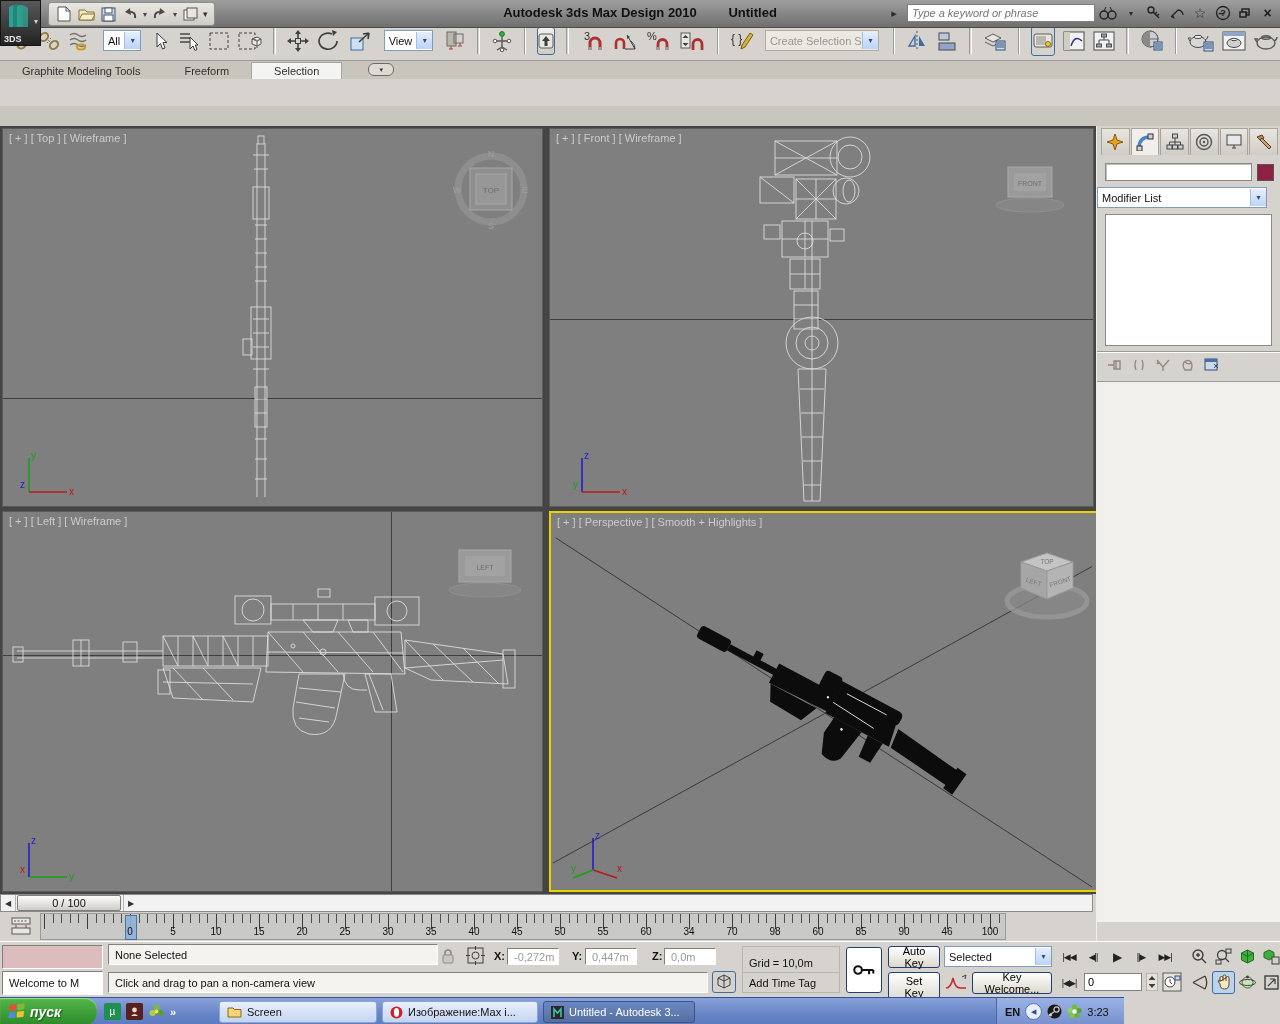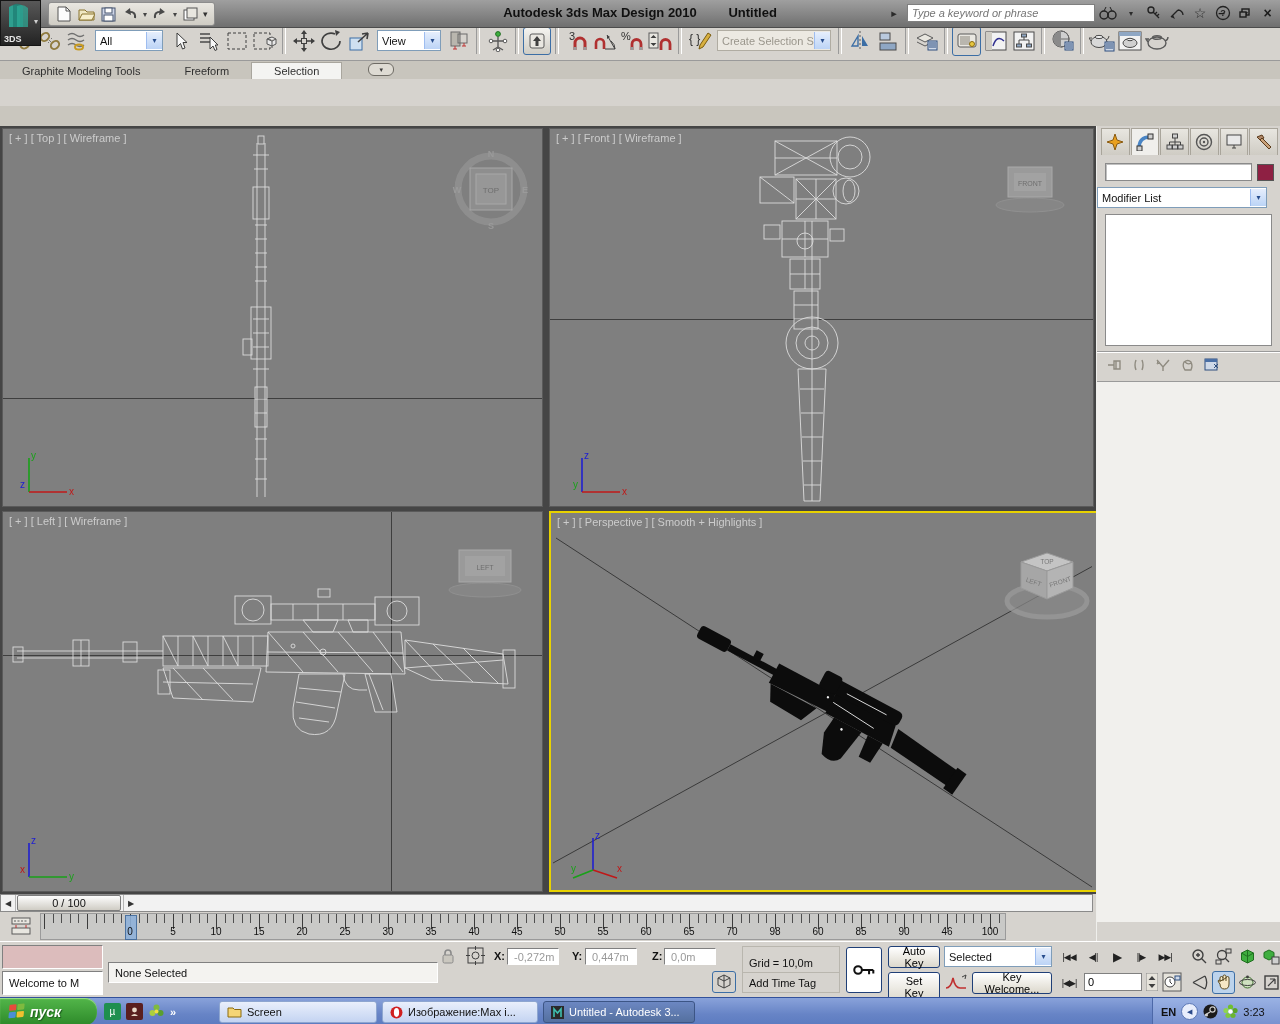--- a/index.html
+++ b/index.html
@@ -22,21 +22,21 @@
   #infocenter input{width:178px;height:16px;border:1px solid #7f7f7f;font-style:italic;color:#707070;font-size:11px;padding:0 4px;font-family:"Liberation Sans",sans-serif}
   .icb{width:20px;height:18px;display:flex;align-items:center;justify-content:center;color:#2a2a2a}
   #winbtns{right:4px;top:6px;display:flex;gap:6px}
   .wb{width:17px;height:14px;display:flex;align-items:center;justify-content:center;color:#1c1c1c;font-weight:bold;font-size:12px}
 
   
   #menubar{left:0;top:27px;width:1280px;height:20px;background:#d6d3ce;display:flex;align-items:center;padding-left:48px;box-sizing:border-box}
   .menu-item{padding:2px 9px;cursor:default}
 
   
-  #toolbar{left:0;top:47px;width:1280px;height:41px;background:#d6d3ce;border-top:1px solid #fff;border-bottom:1px solid #9a9a9a;display:flex;align-items:center;padding-left:8px;box-sizing:border-box;gap:1px}
+  #toolbar{left:0;top:47px;width:1280px;height:41px;background:#d6d3ce;border-top:1px solid #fff;border-bottom:1px solid #9a9a9a;display:flex;align-items:center;padding-left:8px;box-sizing:border-box;gap:8px}
   .ti{width:27px;height:28px;display:flex;align-items:center;justify-content:center}
   .tsep{width:2px;height:26px;border-left:1px solid #9a9a9a;border-right:1px solid #fff;margin:0 3px}
   .combo{display:flex;align-items:center;background:#fff;border:1px solid #7f9db9;height:19px}
   .combo .cv{padding:0 4px;white-space:nowrap;overflow:hidden}
   .combo .ca{width:15px;height:17px;background:linear-gradient(#e6eefc,#bcd4f6);border-left:1px solid #9ebdf0;display:flex;align-items:center;justify-content:center;font-size:8px;color:#274d8d}
   .combo.dis{background:#ece9e2;border-color:#b0aca2}
   .combo.dis .cv{color:#9a968c}
   .ovr{width:26px;height:26px;border:1px solid #3c6ea5;border-radius:3px;background:linear-gradient(#f4f3f0,#cfccc4);display:flex;align-items:center;justify-content:center}
 
   
@@ -85,21 +85,21 @@
   .sunken{background:#fff;border-top:1px solid #808080;border-left:1px solid #808080;border-bottom:1px solid #fff;border-right:1px solid #fff;box-sizing:border-box}
   .field{display:flex;align-items:center;padding:0 6px;box-sizing:border-box}
   .greyval{color:#9a9a9a}
   .xpbtn{border:1px solid #1f3f77;border-radius:3px;background:linear-gradient(#ffffff,#dcd8cc);display:flex;align-items:center;justify-content:center;box-sizing:border-box;font-size:11px}
   .flatcell{border:1px solid #b9b6ae;display:flex;align-items:center;padding:0 6px;box-sizing:border-box;background:#d6d3ce}
   .pbtn{width:22px;height:22px;display:flex;align-items:center;justify-content:center;font-size:9px;letter-spacing:-1px;color:#222}
   .navic{width:23px;height:23px;display:flex;align-items:center;justify-content:center}
   .navic.active{background:#bcd3ec;border:1px solid #3c6ea5;border-radius:3px;box-sizing:border-box}
 
   
-  #taskbar{left:0;top:997px;width:1280px;height:27px;background:linear-gradient(#89a2da,#6784c6 60%,#5c7bc0);border-top:1px solid #33519b}
+  #taskbar{left:0;top:997px;width:1124px;height:27px;background:linear-gradient(#89a2da,#6784c6 60%,#5c7bc0);border-top:1px solid #33519b}
   #startbtn{position:absolute;left:0;top:0;width:97px;height:27px;background:linear-gradient(#53b64a,#2d8a2a);border-radius:0 12px 12px 0;display:flex;align-items:center;gap:5px;padding-left:8px;box-sizing:border-box;box-shadow:inset 0 1px 1px #9fe08f}
   #startbtn .stxt{color:#fff;font-weight:bold;font-size:14px;font-style:italic;text-shadow:1px 1px 1px #1c5c1c}
   #quicklaunch{position:absolute;left:104px;top:2px;height:23px;display:flex;align-items:center;gap:5px}
   .qlic{width:17px;height:17px;border-radius:2px;display:flex;align-items:center;justify-content:center;font-size:10px;color:#fff}
   .taskbtn{position:absolute;top:3px;height:22px;background:linear-gradient(#e9effc,#c4d4f2);border:1px solid #8ea6d0;border-radius:3px;display:flex;align-items:center;gap:5px;padding:0 7px;box-sizing:border-box;color:#111;overflow:hidden;white-space:nowrap}
   .taskbtn.active{background:linear-gradient(#6c87c2,#54709f);color:#fff;border-color:#3c5585}
   #tray{position:absolute;right:0;top:0;width:128px;height:27px;background:linear-gradient(#9ab2e4,#7791cf);border-left:1px solid #4c68a8;display:flex;align-items:center;gap:5px;padding-left:8px;box-sizing:border-box}
   .mono{font-family:Liberation Sans, sans-serif}
 </style>
 </head>
@@ -732,37 +732,37 @@
     <span class="rlabel" style="left:218px">15</span>
     <span class="rlabel" style="left:261px">20</span>
     <span class="rlabel" style="left:304px">25</span>
     <span class="rlabel" style="left:347px">30</span>
     <span class="rlabel" style="left:390px">35</span>
     <span class="rlabel" style="left:433px">40</span>
     <span class="rlabel" style="left:476px">45</span>
     <span class="rlabel" style="left:519px">50</span>
     <span class="rlabel" style="left:562px">55</span>
     <span class="rlabel" style="left:605px">60</span>
-    <span class="rlabel" style="left:648px">65</span>
+    <span class="rlabel" style="left:648px">34</span>
     <span class="rlabel" style="left:691px">70</span>
     <span class="rlabel" style="left:734px">98</span>
     <span class="rlabel" style="left:777px">60</span>
     <span class="rlabel" style="left:820px">85</span>
     <span class="rlabel" style="left:863px">90</span>
     <span class="rlabel" style="left:906px">46</span>
     <span class="rlabel" style="left:949px">100</span>
   </div>
 </div>
 
 <div id="statusbar" class="abs">
   <div class="abs sunken" style="left:2px;top:3px;width:101px;height:24px;background:#dcbcbc"></div>
   <div class="abs sunken field mono" style="left:2px;top:29px;width:101px;height:24px;font-size:11px">
     <span>Welcome to M</span>
   </div>
-  <div class="abs sunken field" style="left:108px;top:20px;width:330px;height:21px;background:#f4f3f0">
+  <div class="abs sunken field" style="left:108px;top:2px;width:330px;height:21px;background:#f4f3f0">
     <span>None Selected</span>
   </div>
   <span class="abs" style="left:440px;top:5px">
       <svg width="16" height="18" viewBox="0 0 16 18">
         <rect x="3" y="8" width="10" height="8" rx="1.5" fill="#cac7bf" stroke="#8a8a8a"></rect>
         <path d="M5 8 v-2 a3 3 0 0 1 6 0 v2" fill="none" stroke="#8a8a8a" stroke-width="1.6"></path>
       </svg>
     </span>
   <span class="abs" style="left:466px;top:4px">
       <svg width="19" height="19" viewBox="0 0 19 19">
@@ -775,20 +775,23 @@
   <div class="abs sunken field greyval" style="left:507px;top:6px;width:52px;height:17px">
     <span>-0,272m</span>
   </div>
   <span class="abs" style="left:572px;top:8px;font-weight:bold">Y:</span>
   <div class="abs sunken field greyval" style="left:585px;top:6px;width:52px;height:17px">
     <span>0,447m</span>
   </div>
   <span class="abs" style="left:652px;top:8px;font-weight:bold">Z:</span>
   <div class="abs sunken field greyval" style="left:664px;top:6px;width:52px;height:17px">
     <span>0,0m</span>
+  </div>
+  <div class="abs sunken field" style="left:108px;top:30px;width:600px;height:21px;background:#f4f3f0">
+    <span>Click and drag to pan a non-camera view</span>
   </div>
   <span class="abs" style="left:712px;top:29px;border:1px solid #3c6ea5;border-radius:3px;width:24px;height:22px;display:flex;align-items:center;justify-content:center;box-sizing:border-box">
       <svg width="16" height="16" viewBox="0 0 16 16">
         <path d="M8 1 l6 3 v7 l-6 3 -6 -3 V4 Z M8 1 v6 M2 4 l6 3 6 -3 M8 7 v7" fill="none" stroke="#3f3f3f"></path>
       </svg>
     </span>
   <div class="abs flatcell" style="left:742px;top:4px;width:98px;height:34px">
     <span>Grid = 10,0m</span>
   </div>
   <div class="abs flatcell" style="left:742px;top:30px;width:98px;height:21px">

